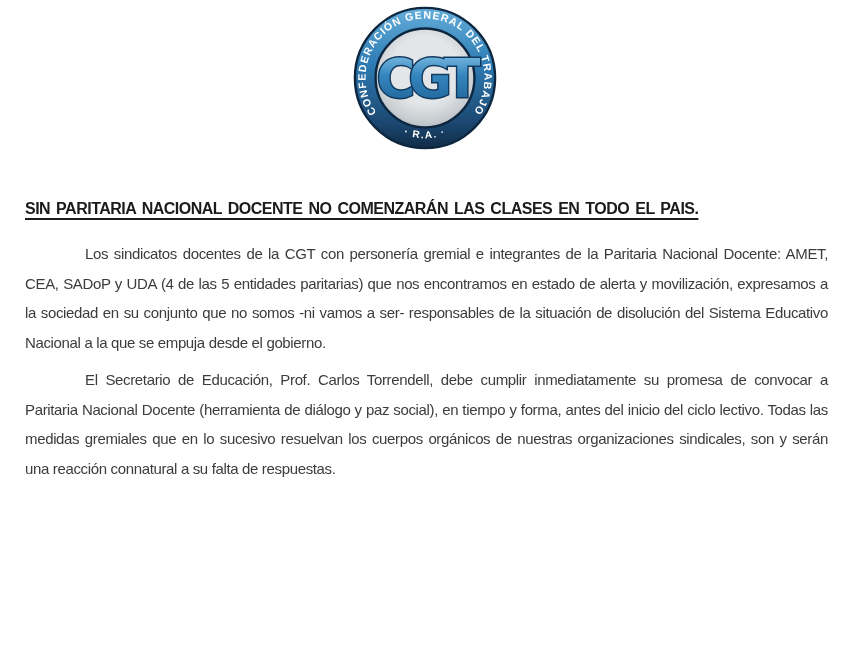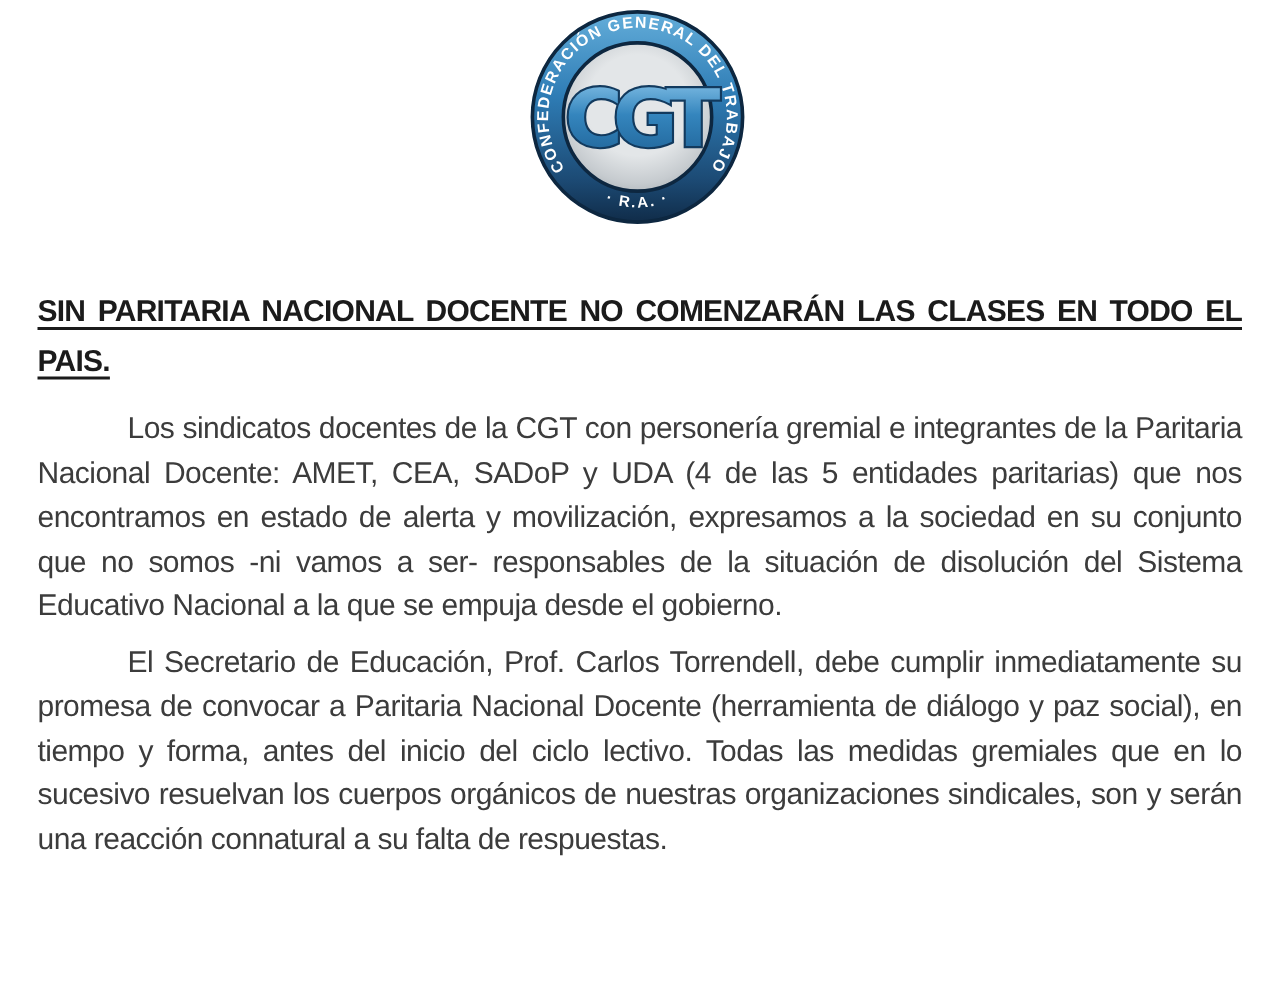--- a/index.html
+++ b/index.html
@@ -13,36 +13,36 @@
   }
   .logo-wrap {
     display: flex;
     justify-content: center;
     padding-top: 6px;
   }
   .logo-svg { width: 144px; height: 144px; }
   .headline {
     margin: 42px 22px 0 25px;
     font-weight: bold;
-    font-size: 20px;
+    font-size: 16px;
     line-height: 33px;
     letter-spacing: -0.5px;
     color: #1b1b1b;
     text-align: justify;
     text-decoration: underline;
     text-decoration-thickness: 2px;
     text-underline-offset: 4px;
     word-spacing: 2px;
   }
   .bodytext { margin: 14px 22px 0 25px; }
   .bodytext p {
     margin: 0 0 8px 0;
     text-indent: 60px;
     text-align: justify;
-    font-size: 20px;
+    font-size: 15px;
     line-height: 29.5px;
     letter-spacing: -0.35px;
     color: #3c3c3c;
   }
 </style>
 </head>
 <body>
 
 <div class="page">
 

